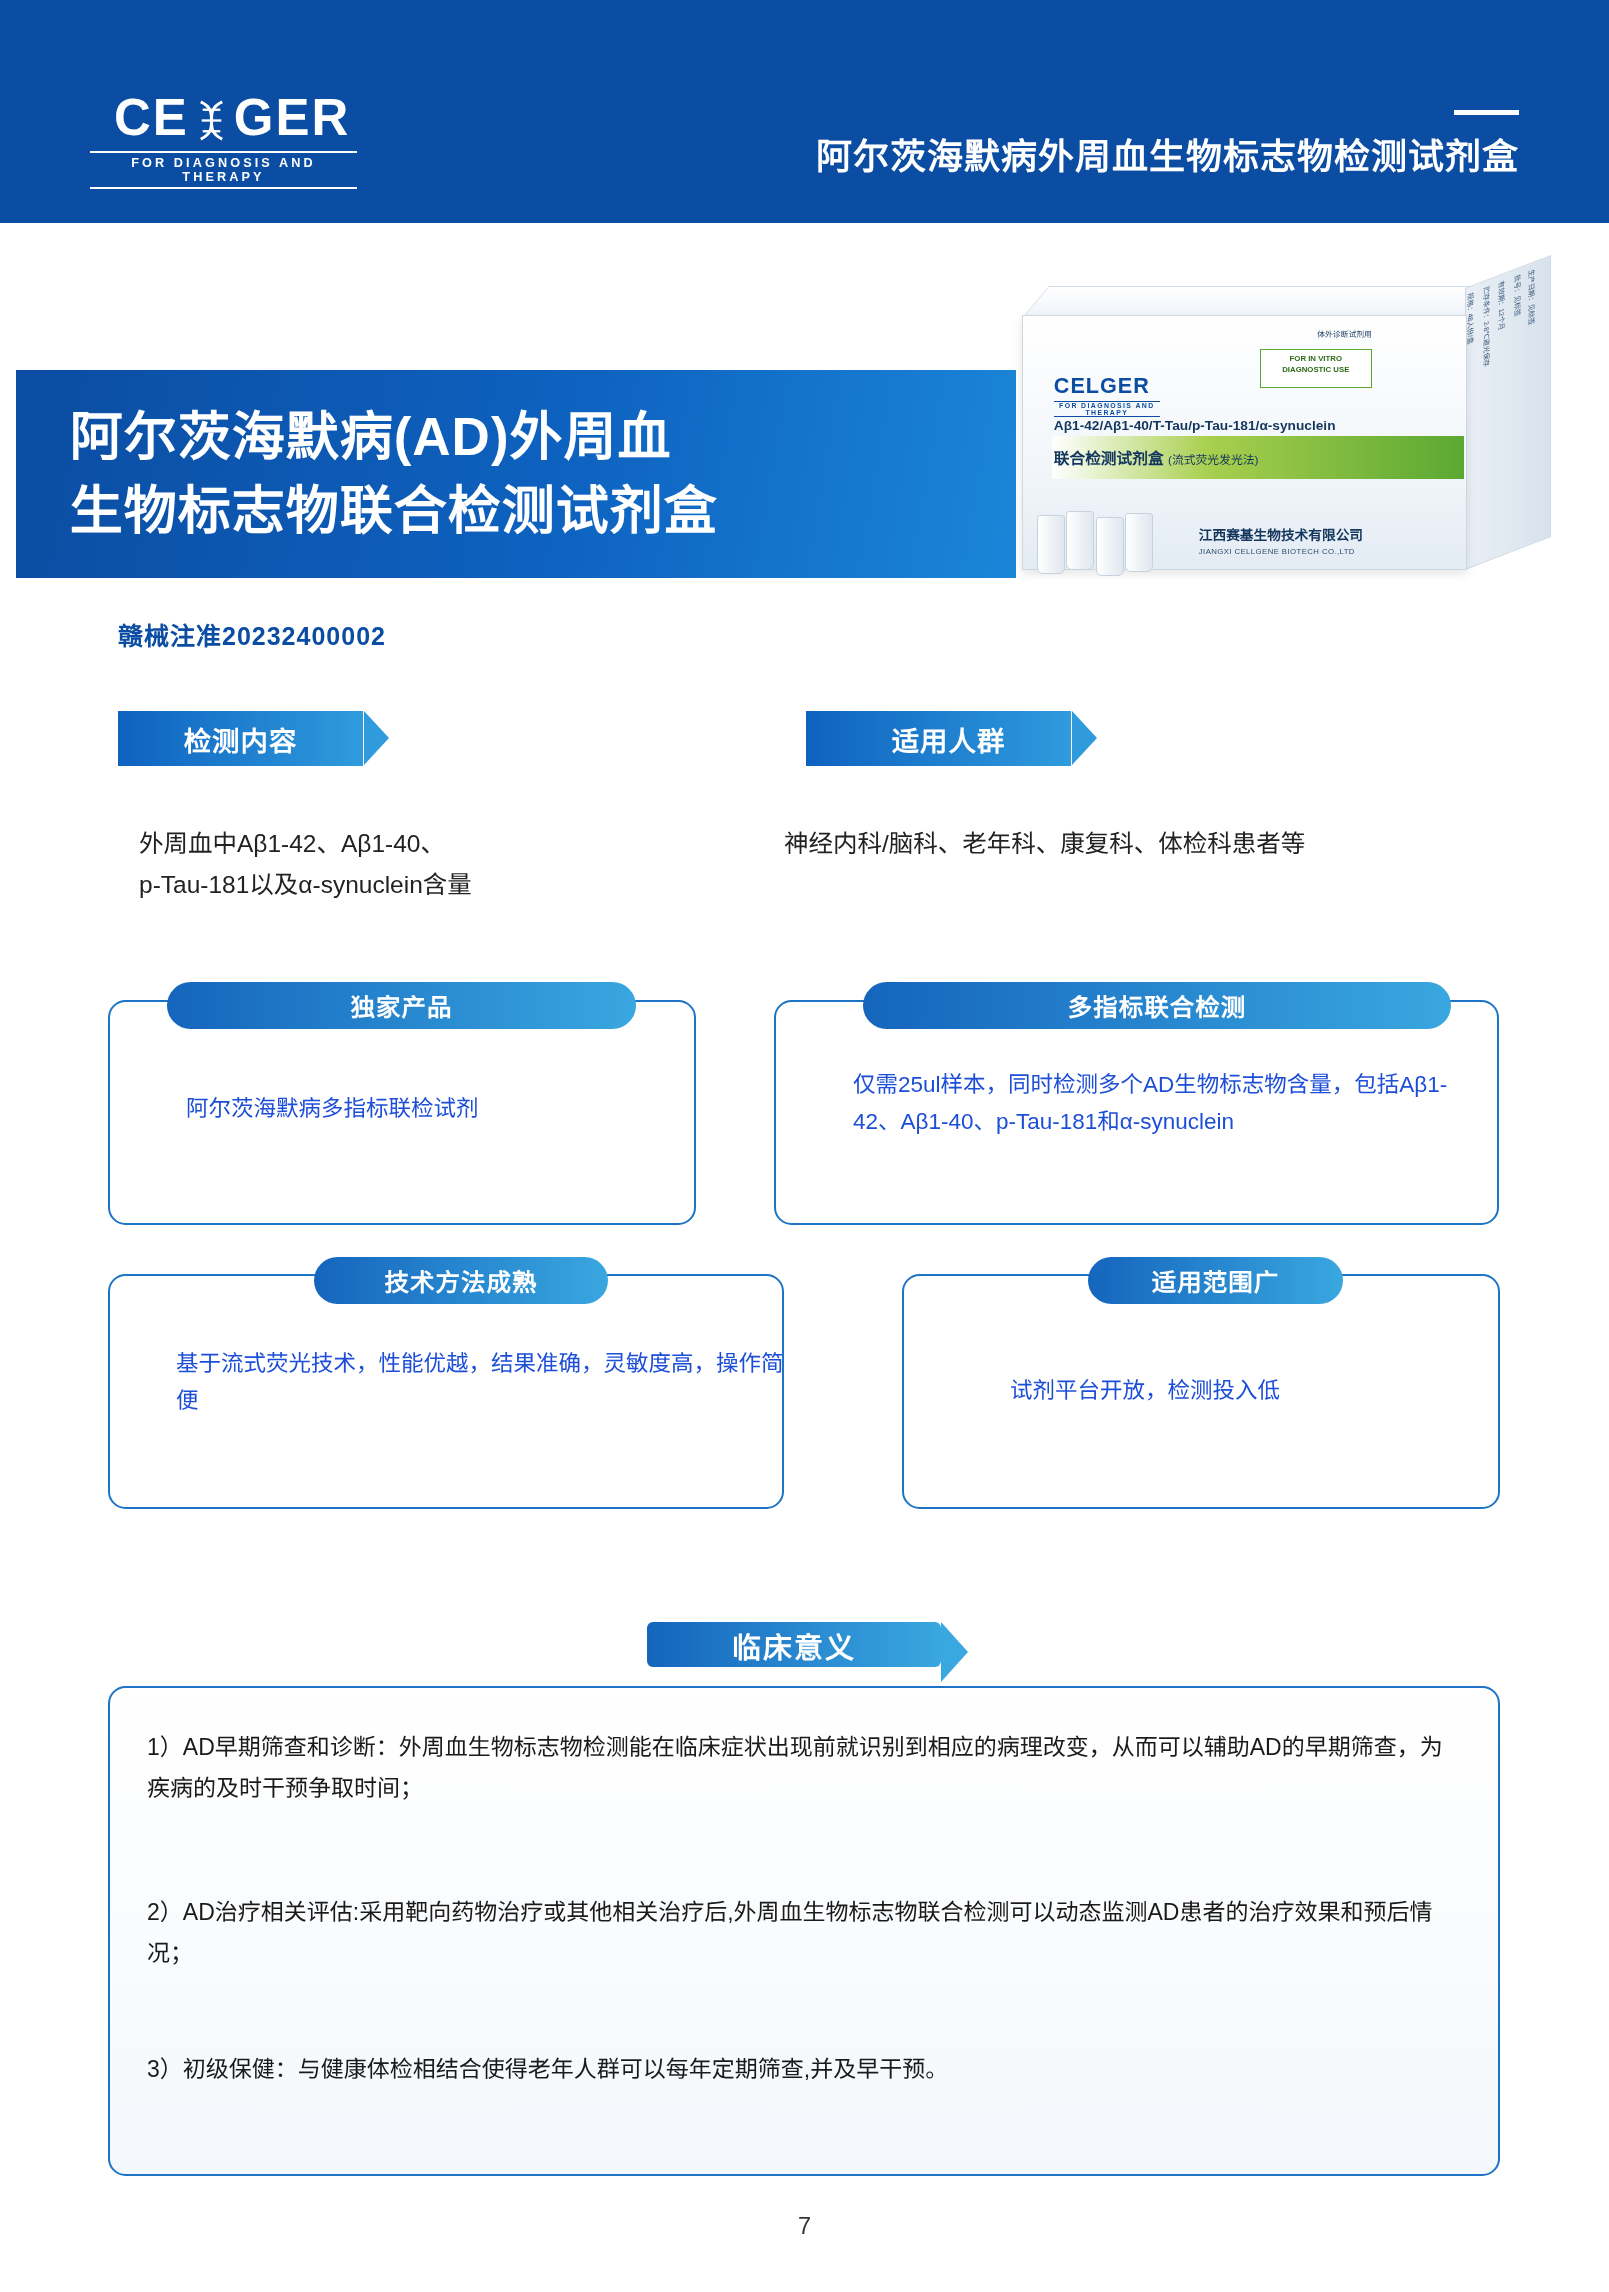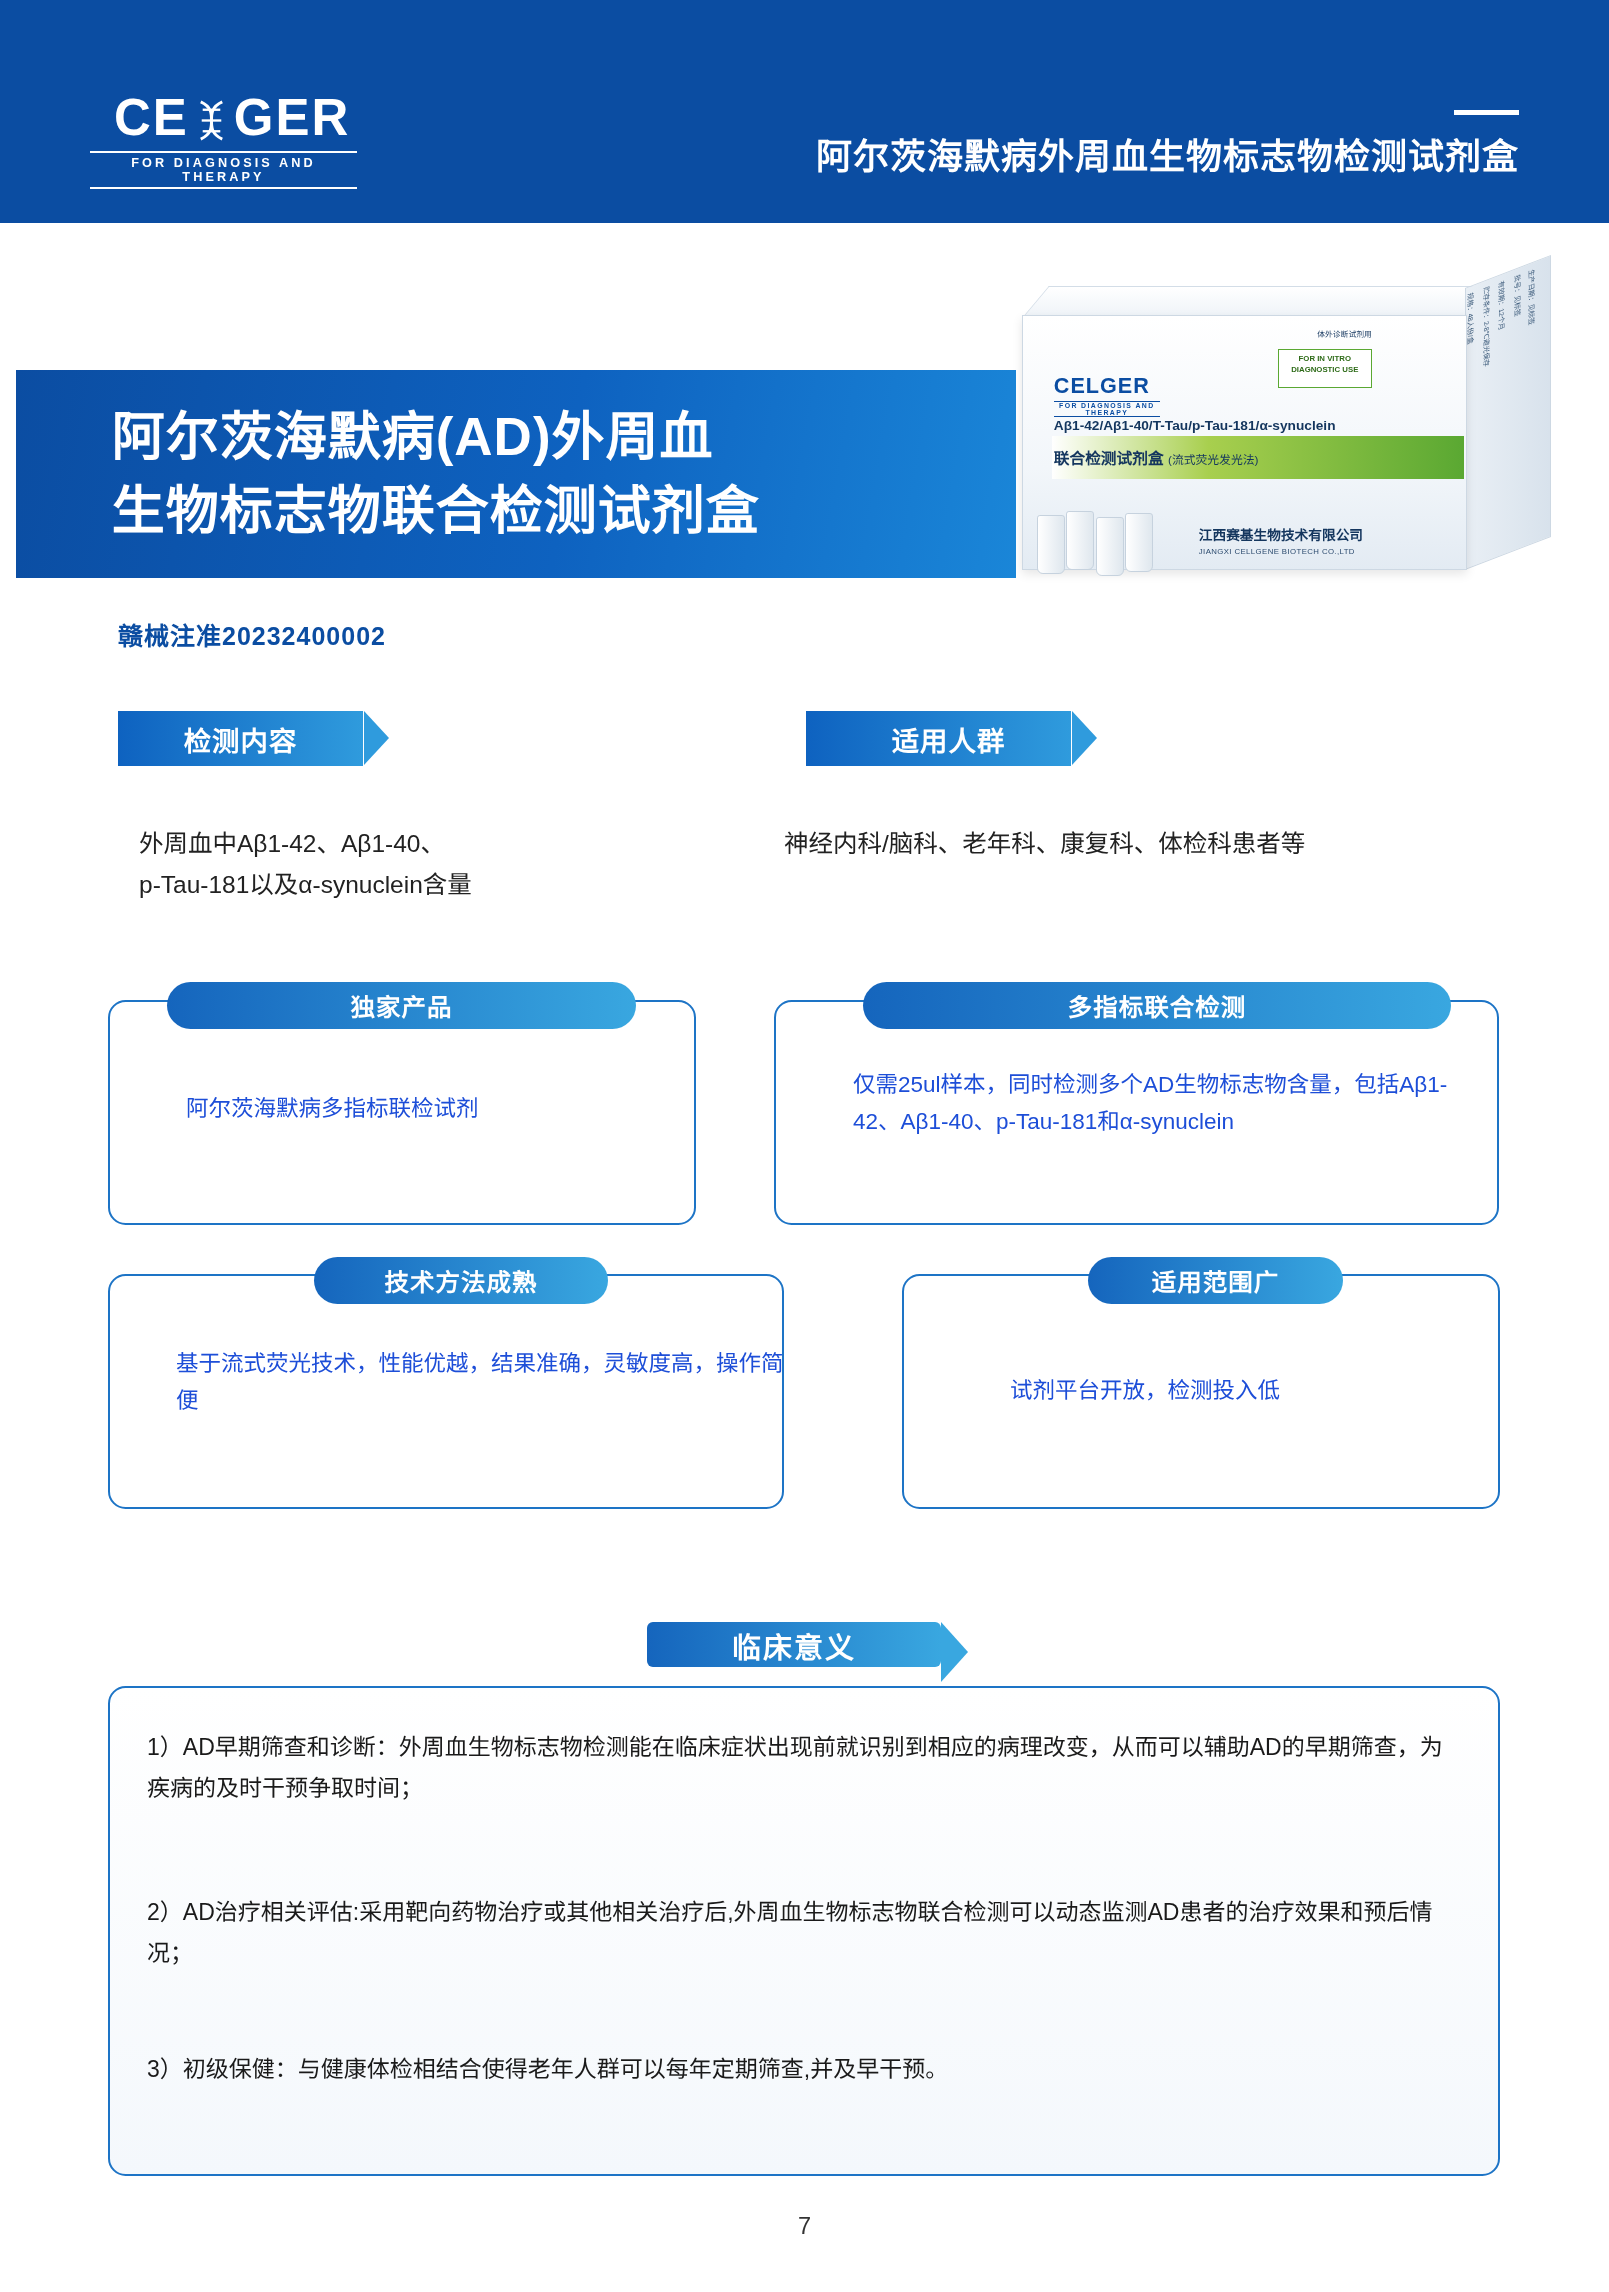--- a/index.html
+++ b/index.html
@@ -85,21 +85,21 @@
   .title-banner {
     position: absolute;
     left: 15.7px;
     top: 370px;
     width: 1000px;
     height: 208px;
     background: linear-gradient(100deg, #0b4da2 0%, #0e62c0 55%, #1a86d8 100%);
     display: flex;
     flex-direction: column;
     justify-content: center;
-    padding-left: 96px;
+    padding-left: 54px;
     box-sizing: border-box;
   }
   .title-banner .l1, .title-banner .l2 {
     color: #ffffff;
     font-size: 53px;
     font-weight: bold;
     letter-spacing: 1px;
     line-height: 74px;
     white-space: nowrap;
   }
@@ -185,21 +185,21 @@
     display:block;
     font-size: 7.8px;
     font-weight: normal;
     letter-spacing: 0.4px;
     color: #2b4a6e;
     margin-top: 2.9px;
   }
   .box-badge {
     position: absolute;
     right: 94px; top: 33px;
-    width: 94px; height: 39px;
+    width: 112px; height: 39px;
     border: 1px solid #5aa832;
     font-size: 7.4px;
     color: #2e6b18;
     text-align: center;
     line-height: 10.8px;
     padding-top: 3.9px;
     box-sizing: border-box;
     background: #ffffff;
   }
   .box-badge b { color: #2e6b18; font-size: 7.8px; }

